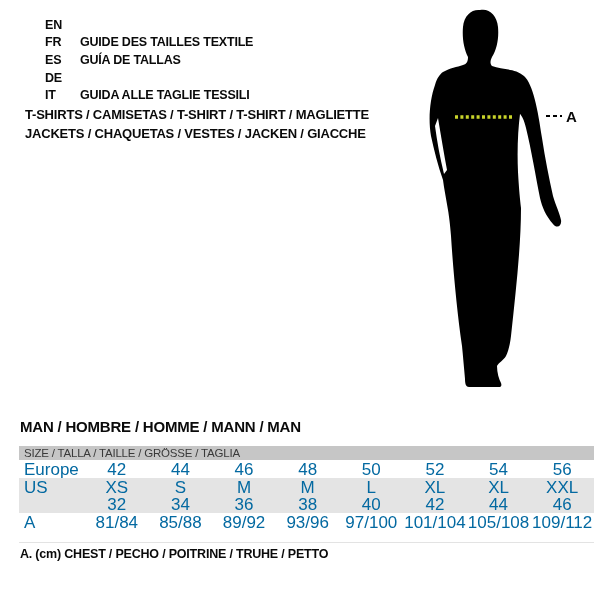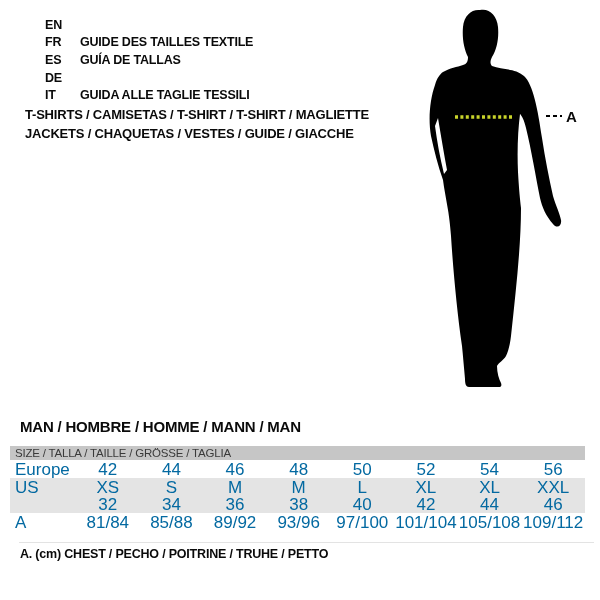--- a/index.html
+++ b/index.html
@@ -13,21 +13,21 @@
   .lang-code{width:35px;font-size:12.5px;font-weight:bold;letter-spacing:-0.2px;margin-left:20px;}
   .lang-label{font-size:12.5px;font-weight:bold;letter-spacing:-0.2px;}
   
   .categories{position:absolute;left:25px;top:106px;}
   .categories div{font-size:13px;font-weight:bold;letter-spacing:-0.2px;line-height:18.5px;white-space:nowrap;}
   
   .figure-svg{position:absolute;left:410px;top:0;width:190px;height:400px;}
   
   .section-title{position:absolute;left:20px;top:418px;font-size:15px;font-weight:bold;letter-spacing:-0.2px;}
   
-  .size-table{position:absolute;left:10px;top:446px;width:575px;}
+  .size-table{position:absolute;left:19px;top:446px;width:575px;}
   .thead{
     background:#c6c6c6;color:#3a3a3a;height:14px;line-height:14px;
     font-size:11.5px;padding-left:5px;letter-spacing:-0.2px;
   }
   .trow{
     display:grid;grid-template-columns:66px repeat(8,1fr);
     height:17.5px;align-items:center;font-size:17px;color:#0369a1;
   }
   .trow.shaded{background:#e4e4e4;}
   .trow .rlabel{text-align:left;padding-left:5px;}
@@ -57,21 +57,21 @@
       <span class="lang-code">DE</span>
     </div>
     <div class="lang-row">
       <span class="lang-code">IT</span>
       <span class="lang-label">GUIDA ALLE TAGLIE TESSILI</span>
     </div>
   </div>
 
   <div class="categories">
     <div>T-SHIRTS / CAMISETAS / T-SHIRT / T-SHIRT / MAGLIETTE</div>
-    <div>JACKETS / CHAQUETAS / VESTES / GUIDE / GIACCHE</div>
+    <div>JACKETS / CHAQUETAS / VESTES / JACKEN / GIACCHE</div>
   </div>
 
   <svg class="figure-svg" viewBox="0 0 190 400">
     <path fill="#000000" d="
       M70,10
       C79,8 87,15 88,27
       C89,38 87,49 82,57
       C80,61 80,64 82,66
       C92,70 105,68 114,76
       C123,84 128,110 132,138

